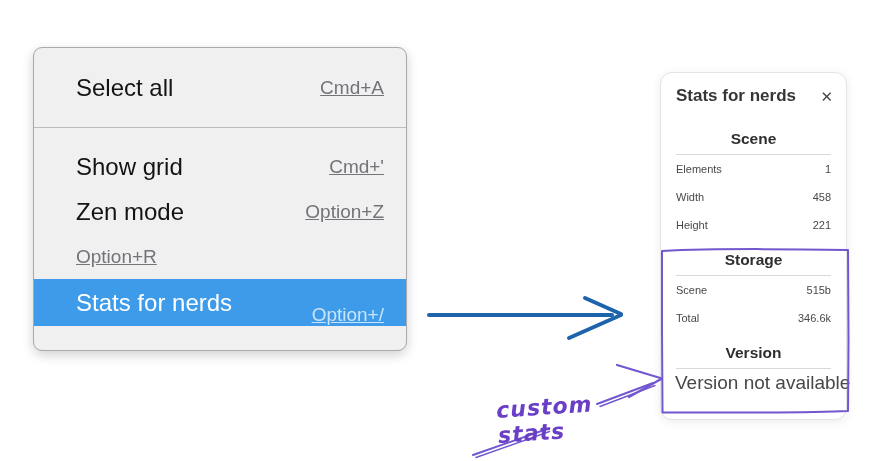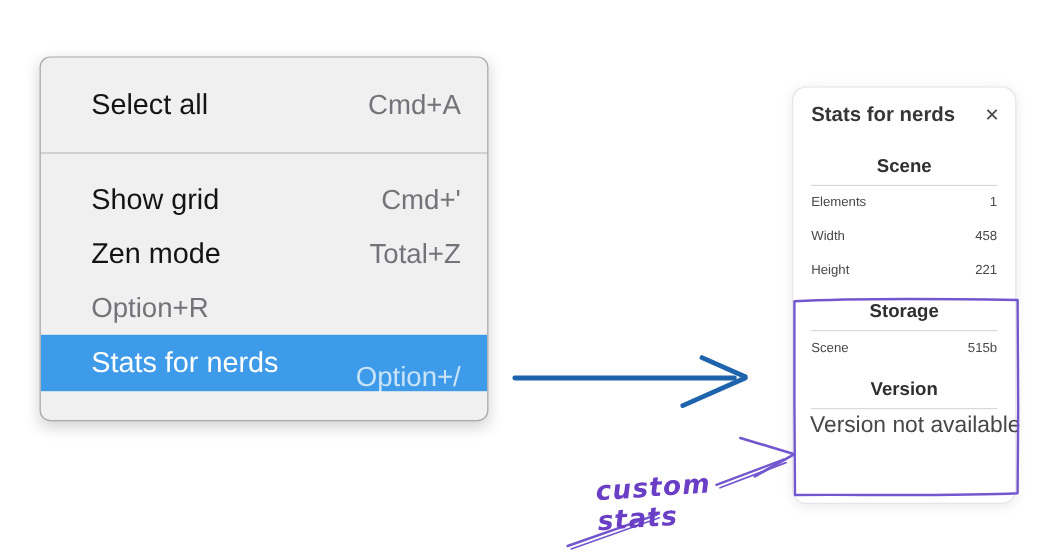--- a/index.html
+++ b/index.html
@@ -9,21 +9,21 @@
   
   .menu{position:absolute;left:33px;top:47px;width:374px;height:304px;
         background:#f0f0f1;border:1.5px solid #a8a8ad;border-radius:9px;
         box-shadow:0 4px 12px rgba(0,0,0,0.18);box-sizing:border-box;
         display:flex;flex-direction:column;overflow:hidden;}
   .menu-item{display:flex;align-items:center;justify-content:space-between;
              padding:0 22px 0 42px;flex:0 0 auto;cursor:default;}
   .menu-item.first{height:79px;}
   .menu-item.row{height:45px;align-items:center;}
   .menu-item .mi-label{font-size:24px;color:#141414;}
-  .menu-item .mi-shortcut{font-size:23px;color:#737379;}
+  .menu-item .mi-shortcut{font-size:19px;color:#737379;text-decoration:underline;}
   .menu-divider{height:0;border-top:1.5px solid #bcbcbf;flex:0 0 auto;}
   .menu-spacer{height:16px;flex:0 0 auto;}
   .menu-item.selected{background:var(--c-highlight,#3d9be9);height:47px;}
   .menu-item.selected .mi-label{color:#ffffff;}
   .menu-item.selected .mi-shortcut{color:rgba(255,255,255,0.72);margin-top:24px;}
 
   
   .panel{position:absolute;left:660px;top:72px;width:187px;height:348px;
          background:#ffffff;border:1px solid #e4e4e9;border-radius:12px;
          box-shadow:0 2px 10px rgba(0,0,0,0.08);box-sizing:border-box;
@@ -60,21 +60,21 @@
       <span class="mi-shortcut">Cmd+A</span>
     </div>
     <div class="menu-divider"></div>
     <div class="menu-spacer"></div>
     <div class="menu-item row">
       <span class="mi-label">Show grid</span>
       <span class="mi-shortcut">Cmd+'</span>
     </div>
     <div class="menu-item row">
       <span class="mi-label">Zen mode</span>
-      <span class="mi-shortcut">Total+Z</span>
+      <span class="mi-shortcut">Option+Z</span>
     </div>
     <div class="menu-item row">
       <span class="mi-shortcut">Option+R</span>
     </div>
     <div class="menu-item row selected">
       <span class="mi-label">Stats for nerds</span>
       <span class="mi-shortcut">Option+/</span>
     </div>
   </div>
 
@@ -101,20 +101,24 @@
       </div>
     </div>
 
     <div>
       <div class="sec-heading tight">Storage</div>
       <hr class="sec-divider">
       <div class="stat-row">
         <span>Scene</span>
         <span>515b</span>
       </div>
+      <div class="stat-row">
+        <span>Total</span>
+        <span>346.6k</span>
+      </div>
     </div>
 
     <div>
       <div class="sec-heading tight">Version</div>
       <hr class="sec-divider">
       <div class="stat-note">Version not available</div>
     </div>
   </div>
 
   <svg class="overlay" viewBox="0 0 873 461">

